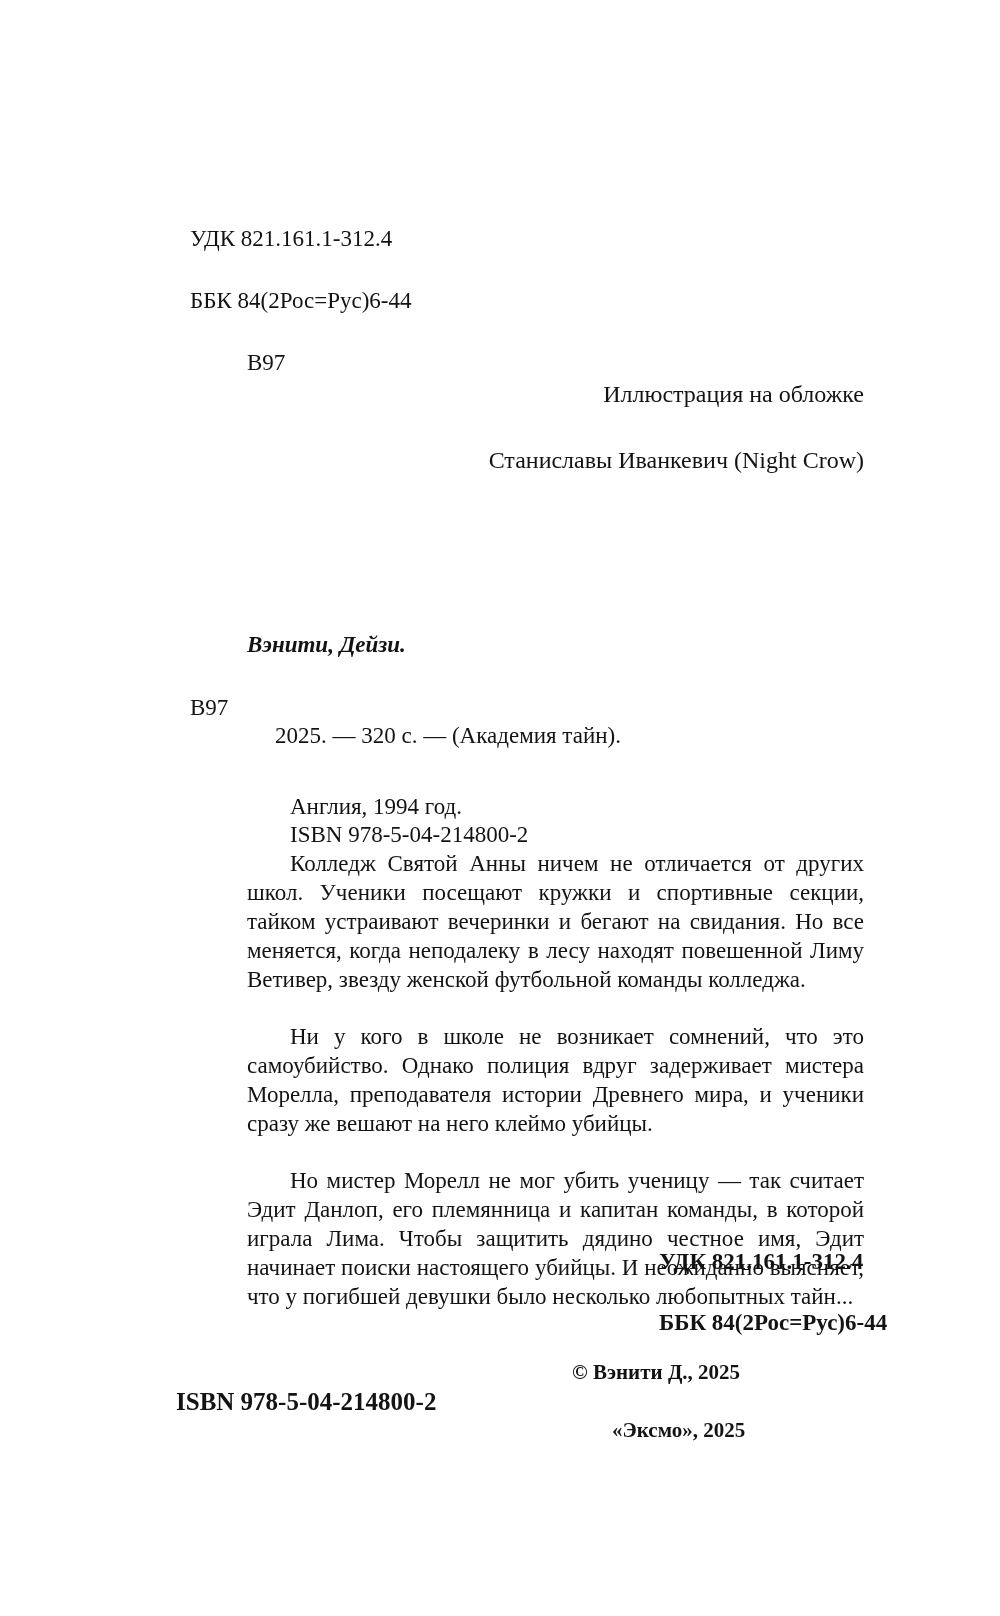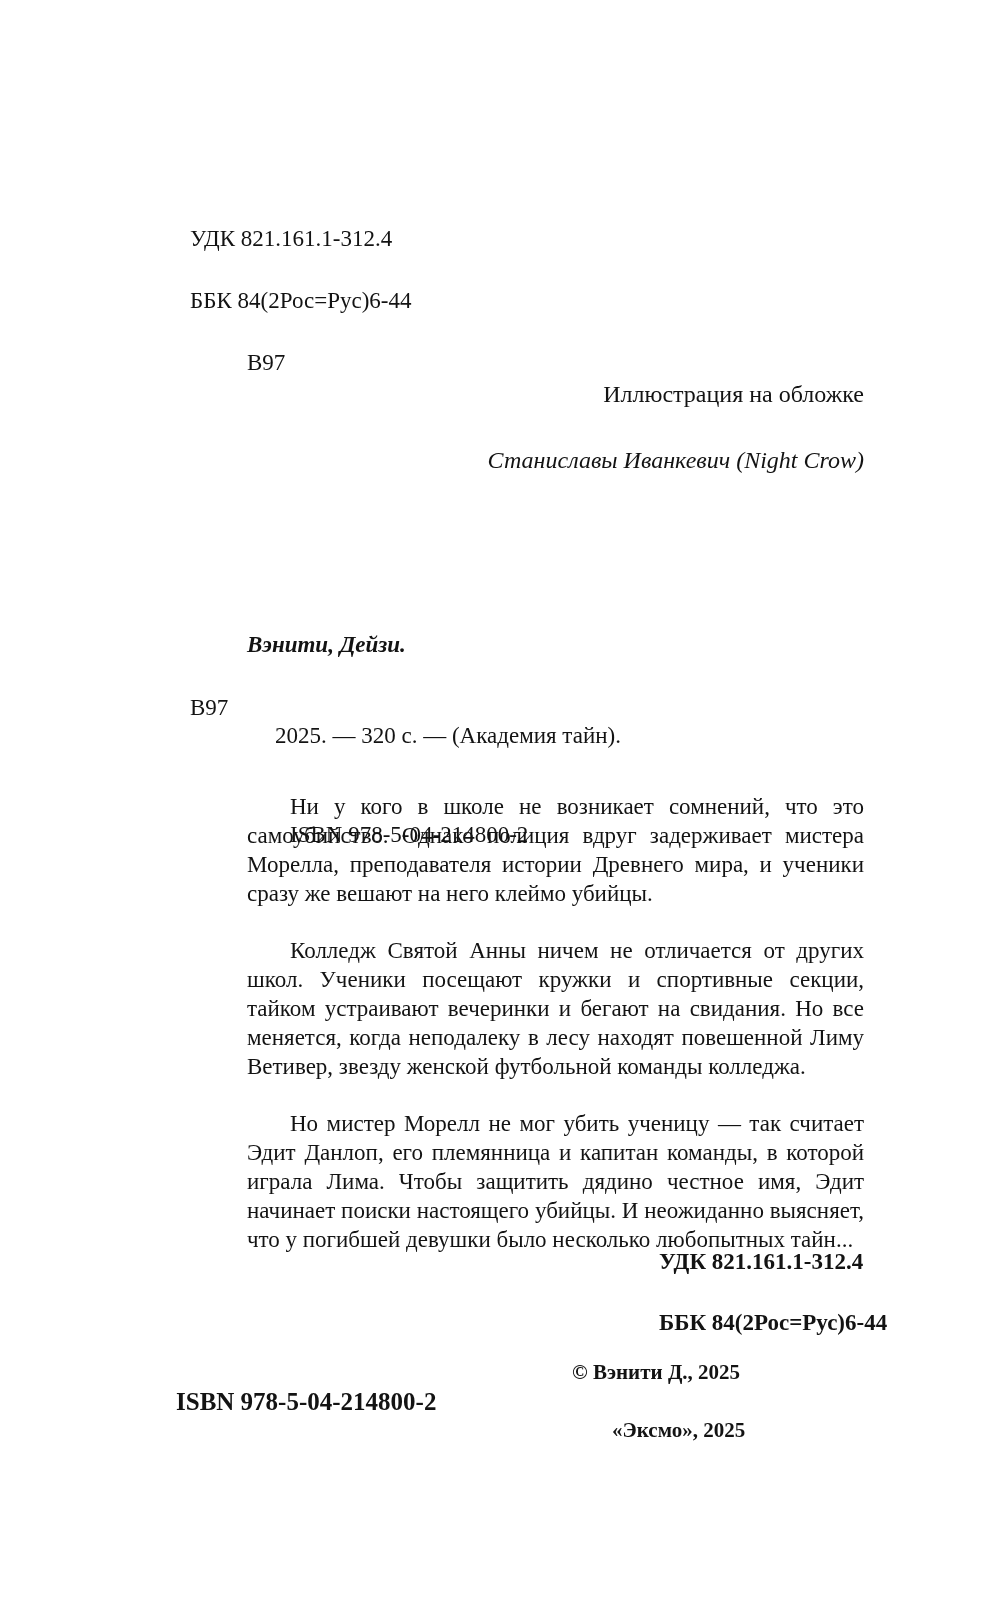--- a/index.html
+++ b/index.html
@@ -33,21 +33,21 @@
   
   .cover-credit {
     position: absolute;
     left: 148px;
     top: 333px;
     width: 730px;
     text-align: right;
     font-size: 24px;
     line-height: 38px;
   }
-  .cover-credit .italic { font-style: italic; }
+  .cover-credit .italic { }
 
   
   .catalog {
     position: absolute;
     left: 148px;
     top: 585px;
     width: 730px;
     font-size: 23px;
     line-height: 35px;
   }
@@ -144,22 +144,23 @@
     <div class="entry">
       <span class="entry-code">В97</span>
       <div class="entry-text">
         <div class="entry-line2">2025. — 320 с. — (Академия тайн).</div>
       </div>
     </div>
     <div class="isbn-mid">ISBN 978-5-04-214800-2</div>
   </div>
 
   <div class="annotation">
+    <p>Англия, 1994 год.</p>
+    <p>Колледж Святой Анны ничем не отличается от других школ. Ученики посещают кружки и спортивные секции, тайком устраивают вечеринки и бегают на свидания. Но все меняется, когда неподалеку в лесу находят повешенной Лиму Ветивер, звезду женской футбольной команды колледжа.</p>
     <p>Ни у кого в школе не возникает сомнений, что это самоубийство. Однако полиция вдруг задерживает мистера Морелла, преподавателя истории Древнего мира, и ученики сразу же вешают на него клеймо убийцы.</p>
-    <p>Колледж Святой Анны ничем не отличается от других школ. Ученики посещают кружки и спортивные секции, тайком устраивают вечеринки и бегают на свидания. Но все меняется, когда неподалеку в лесу находят повешенной Лиму Ветивер, звезду женской футбольной команды колледжа.</p>
     <p>Но мистер Морелл не мог убить ученицу — так считает Эдит Данлоп, его племянница и капитан команды, в которой играла Лима. Чтобы защитить дядино честное имя, Эдит начинает поиски настоящего убийцы. И неожиданно выясняет, что у погибшей девушки было несколько любопытных тайн...</p>
   </div>
 
   <div class="bottom-codes">
     <div>УДК 821.161.1-312.4</div>
     <div>ББК 84(2Рос=Рус)6-44</div>
   </div>
 
   <div class="footer-isbn">ISBN 978-5-04-214800-2</div>
 

